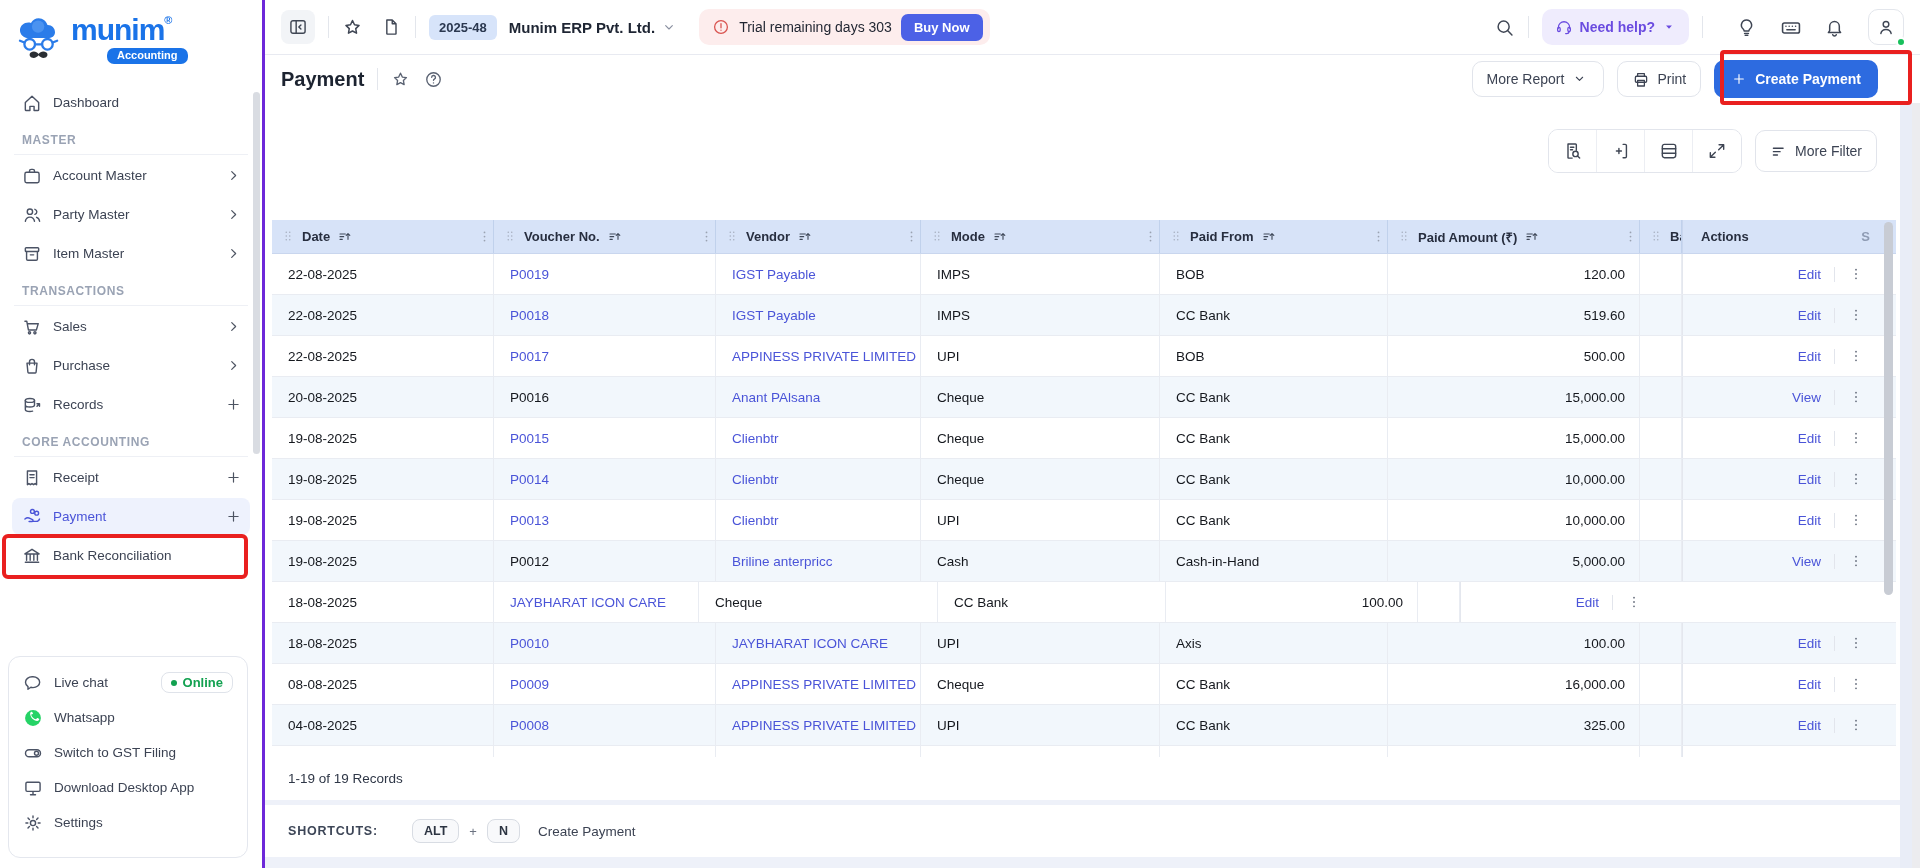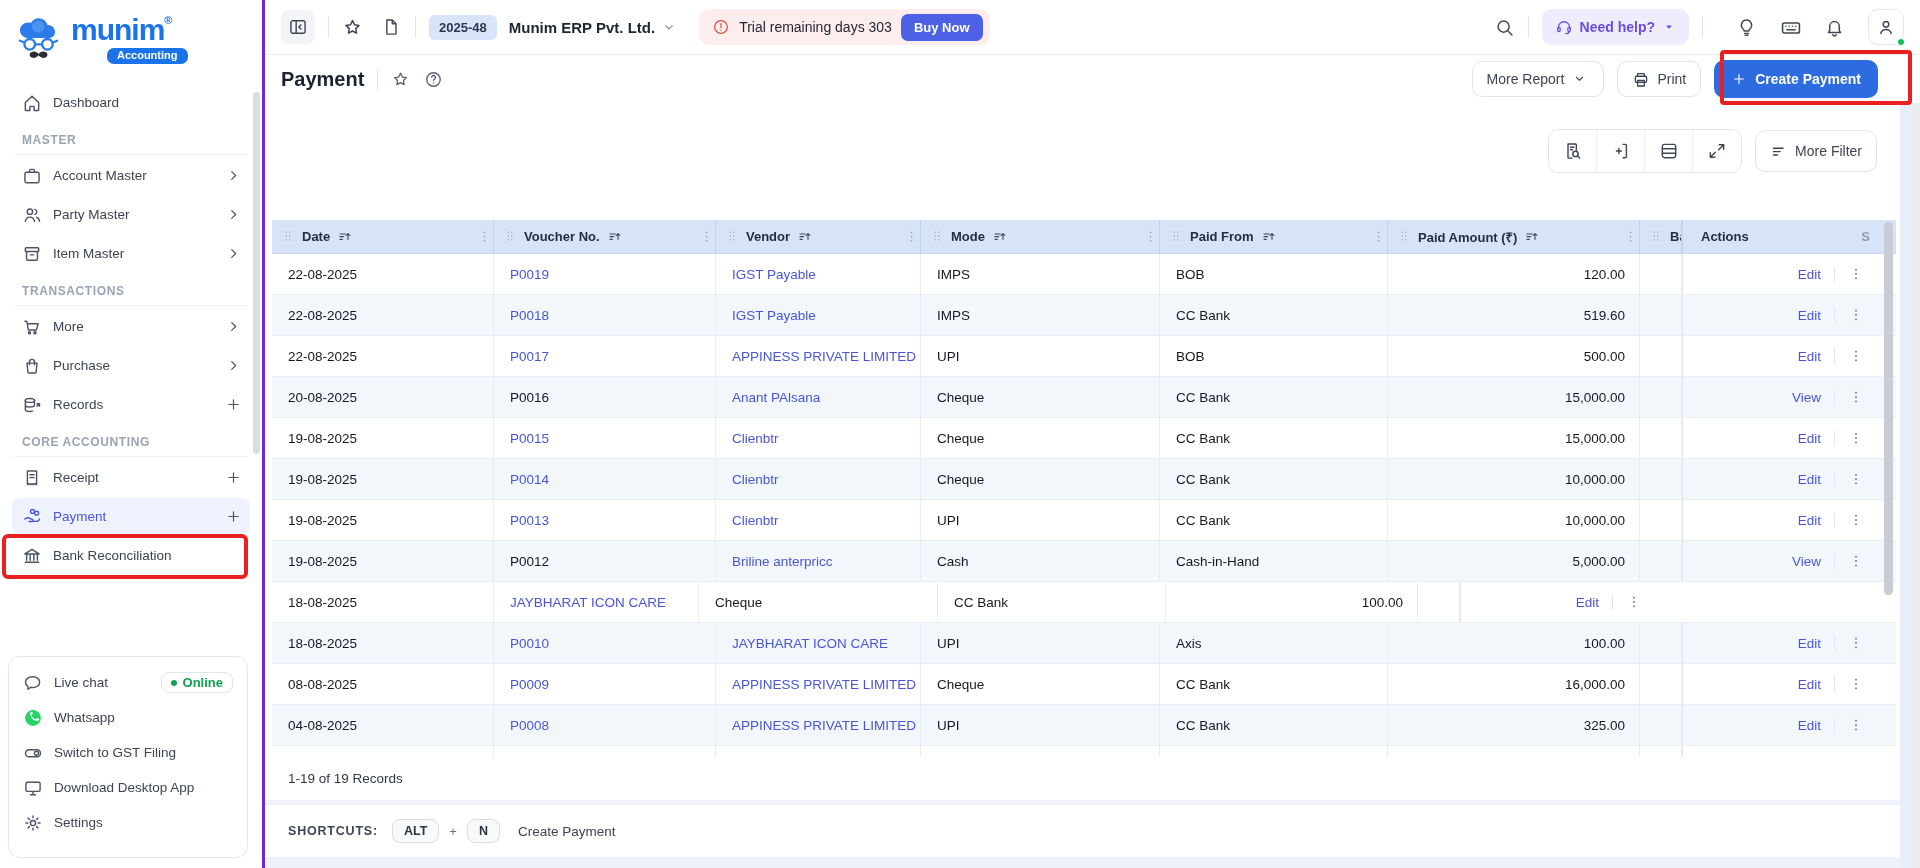--- a/index.html
+++ b/index.html
@@ -91,21 +91,21 @@
   .td-actions .kebab { width:16px; height:16px; color:#6b7280; cursor:pointer; }
   #vscroll { position:absolute; left:1612px; top:2px; width:9px; height:550px; }
   #vscroll .thumb { position:absolute; top:0; left:0; width:9px; height:373px; background:#c8ccd4; border-radius:5px; }
   #hscroll { position:relative; height:12px; background:#ededef; }
   #hscroll .thumb { position:absolute; top:1px; left:0; height:10px; width:1308px; background:#b6bac3; border-radius:5px; }
 
   
   #records-bar { position:absolute; left:265px; top:757px; width:1655px; height:43px; background:#fff; display:flex; align-items:center; padding-left:23px; font-size:13.5px; color:#2f3747; }
   #gap-strip { position:absolute; left:265px; top:800px; width:1655px; height:5px; background:#eef1f9; }
   #shortcuts-bar { position:absolute; left:265px; top:805px; width:1655px; height:52px; background:#fff; display:flex; align-items:center; padding-left:23px; gap:10px; }
-  .sc-label { font-size:12.5px; font-weight:700; letter-spacing:.8px; color:#3d4657; margin-right:4px; }
+  .sc-label { font-size:12.5px; font-weight:700; letter-spacing:.8px; color:#3d4657; margin-right:24px; }
   .key-pill { border:1px solid #d8dce3; background:#f8f9fb; border-radius:8px; padding:4px 11px; font-size:12.5px; font-weight:700; color:#2c3442; }
   .sc-plus { color:#6b7280; font-size:13px; }
   .sc-action { font-size:13.5px; color:#3c4353; margin-left:8px; }
   #bottom-strip { position:absolute; left:265px; top:857px; width:1655px; height:11px; background:#eef1f9; }
   #right-strip { position:absolute; left:1900px; top:103px; width:12px; height:765px; background:#e9edf7; }
   #window-scrollbar { position:absolute; left:1912px; top:0; width:8px; height:868px; background:#ececef; }
 
   
   .annot { position:absolute; border:4px solid #e9201f; border-radius:6px; pointer-events:none; z-index:60; }
   #annot-sidebar { left:2px; top:534px; width:246px; height:45px; }
@@ -187,21 +187,21 @@
       <div class="nav-section">TRANSACTIONS</div>
       <div class="nav-divider"></div>
       <div class="nav-item">
         <span class="nav-ico">
           <svg class="ic" width="20" height="20" viewBox="0 0 24 24">
             <path d="M3.5 5h2.2l2 10.5h9.6l2.2-7.5H6.6"></path>
             <circle cx="9" cy="19" r="1.3"></circle>
             <circle cx="15.5" cy="19" r="1.3"></circle>
           </svg>
         </span>
-        <span class="nav-label">More</span>
+        <span class="nav-label">Sales</span>
         <span class="nav-trail">
           <svg class="ic" width="17" height="17" viewBox="0 0 24 24">
             <path d="m9.5 6.5 5.5 5.5-5.5 5.5"></path>
           </svg>
         </span>
       </div>
       <div class="nav-item">
         <span class="nav-ico">
           <svg class="ic" width="20" height="20" viewBox="0 0 24 24">
             <path d="M6 8.5h12l-1.1 11a1 1 0 0 1-1 .9H8.1a1 1 0 0 1-1-.9z"></path>

